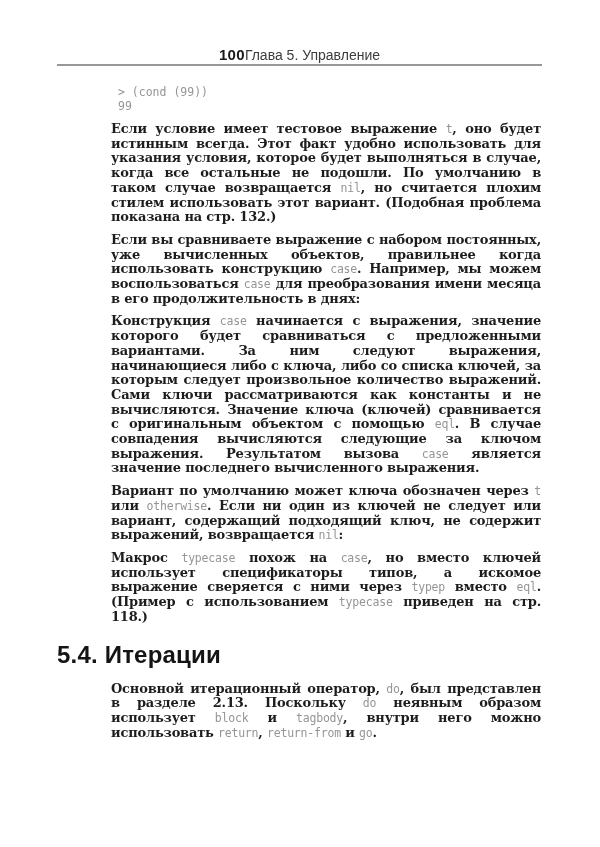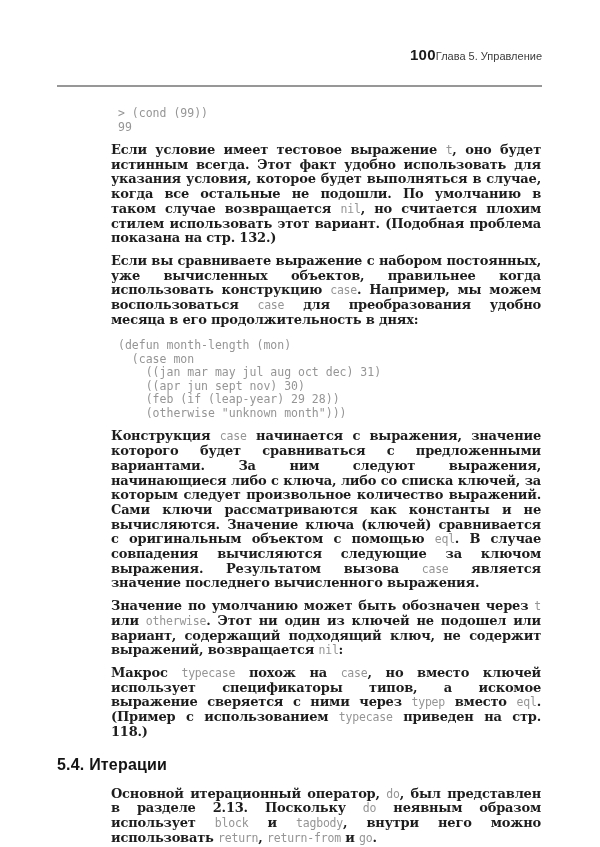--- a/index.html
+++ b/index.html
@@ -10,36 +10,36 @@
     overflow: hidden;
     position: relative;
     font-family: "DejaVu Serif", serif;
     --ink: #1d1d1d;
     --code: #959595;
     --rule: #979797;
     --heading: #141414;
   }
   .page-header {
     display: flex;
-    justify-content: flex-end;
+    justify-content: center;
     align-items: baseline;
     margin: 46px 58px 0 57px;
-    padding-bottom: 22px;
+    padding-bottom: 1px;
     border-bottom: 2px solid var(--rule);
   }
   .page-number {
     font-family: "Liberation Sans", sans-serif;
     font-weight: bold;
     font-size: 15px;
     color: #1a1a1a;
     letter-spacing: 0.3px;
   }
   .chapter-title {
     font-family: "Liberation Sans", sans-serif;
-    font-size: 11px;
+    font-size: 14px;
     color: #3c3c3c;
   }
   .page-body {
     margin: 20px 59px 0 95px;
   }
   pre.code {
     font-family: "DejaVu Sans Mono", monospace;
     font-size: 11.5px;
     line-height: 13.5px;
     color: var(--code);
@@ -59,43 +59,37 @@
   p.para .ic {
     font-family: "DejaVu Sans Mono", monospace;
     font-weight: normal;
     font-size: 11.5px;
     letter-spacing: -0.2px;
     color: var(--code);
   }
   h2.section-heading {
     font-family: "Liberation Sans", sans-serif;
     font-weight: bold;
-    font-size: 16px;
+    font-size: 24px;
     color: var(--heading);
     margin: 16px 0 13px -38px;
     letter-spacing: 0.2px;
   }
 </style>
 </head>
 <body style="--ink: #1d1d1d; --code: #959595; --rule: #979797; --heading: #141414;">
 
 <header class="page-header">
   <span class="page-number">100</span>
   <span class="chapter-title">Глава 5. Управление</span>
 </header>
 
 <main class="page-body">
     <pre class="code">&gt; (cond (99))
 99</pre>
     <p class="para"><span>Если условие имеет тестовое выражение </span><span class="ic">t</span><span>, оно будет истинным всегда. Этот факт удобно использовать для указания условия, которое будет выполняться в случае, когда все остальные не подошли. По умолчанию в таком случае возвращается </span><span class="ic">nil</span><span>, но считается плохим стилем использовать этот вариант. (Подобная проблема показана на стр. 132.)</span></p>
-    <p class="para"><span>Если вы сравниваете выражение с набором постоянных, уже вычисленных объектов, правильнее когда использовать конструкцию </span><span class="ic">case</span><span>. Например, мы можем воспользоваться </span><span class="ic">case</span><span> для преобразования удобно месяца в его продолжительность в днях:</span></p>
-    <pre class="code">(defun month-length (mon)
-  (case mon
-    ((jan mar may jul aug oct dec) 31)
-    ((apr jun sept nov) 30)
-    (feb (if (leap-year) 29 28))
-    (otherwise "unknown month")))</pre>
+    <p class="para"><span>Если вы сравниваете выражение с набором постоянных, уже вычисленных объектов, правильнее когда использовать конструкцию </span><span class="ic">case</span><span>. Например, мы можем воспользоваться </span><span class="ic">case</span><span> для преобразования имени месяца в его продолжительность в днях:</span></p>
     <p class="para"><span>Конструкция </span><span class="ic">case</span><span> начинается с выражения, значение которого будет сравниваться с предложенными вариантами. За ним следуют выражения, начинающиеся либо с ключа, либо со списка ключей, за которым следует произвольное количество выражений. Сами ключи рассматриваются как константы и не вычисляются. Значение ключа (ключей) сравнивается с оригинальным объектом с помощью </span><span class="ic">eql</span><span>. В случае совпадения вычисляются следующие за ключом выражения. Результатом вызова </span><span class="ic">case</span><span> является значение последнего вычисленного выражения.</span></p>
-    <p class="para"><span>Значение по умолчанию может быть обозначен через </span><span class="ic">t</span><span> или </span><span class="ic">otherwise</span><span>. Этот ни один из ключей не подошел или вариант, содержащий подходящий ключ, не содержит выражений, возвращается </span><span class="ic">nil</span><span>:</span></p>
+    <p class="para"><span>Вариант по умолчанию может ключа обозначен через </span><span class="ic">t</span><span> или </span><span class="ic">otherwise</span><span>. Если ни один из ключей не следует или вариант, содержащий подходящий ключ, не содержит выражений, возвращается </span><span class="ic">nil</span><span>:</span></p>
     <p class="para"><span>Макрос </span><span class="ic">typecase</span><span> похож на </span><span class="ic">case</span><span>, но вместо ключей использует спецификаторы типов, а искомое выражение сверяется с ними через </span><span class="ic">typep</span><span> вместо </span><span class="ic">eql</span><span>. (Пример с использованием </span><span class="ic">typecase</span><span> приведен на стр. 118.)</span></p>
     <h2 class="section-heading">5.4. Итерации</h2>
     <p class="para"><span>Основной итерационный оператор, </span><span class="ic">do</span><span>, был представлен в разделе 2.13. Поскольку </span><span class="ic">do</span><span> неявным образом использует </span><span class="ic">block</span><span> и </span><span class="ic">tagbody</span><span>, внутри него можно использовать </span><span class="ic">return</span><span>, </span><span class="ic">return-from</span><span> и </span><span class="ic">go</span><span>.</span></p>
   </main>
 
 </body></html>

